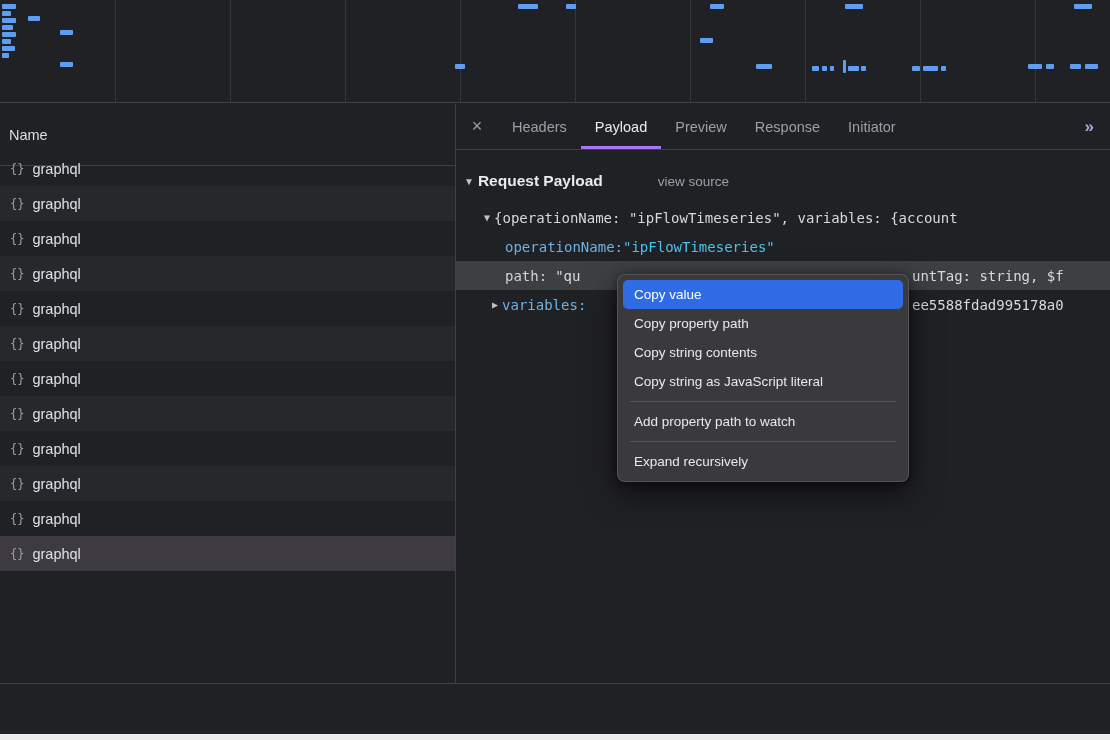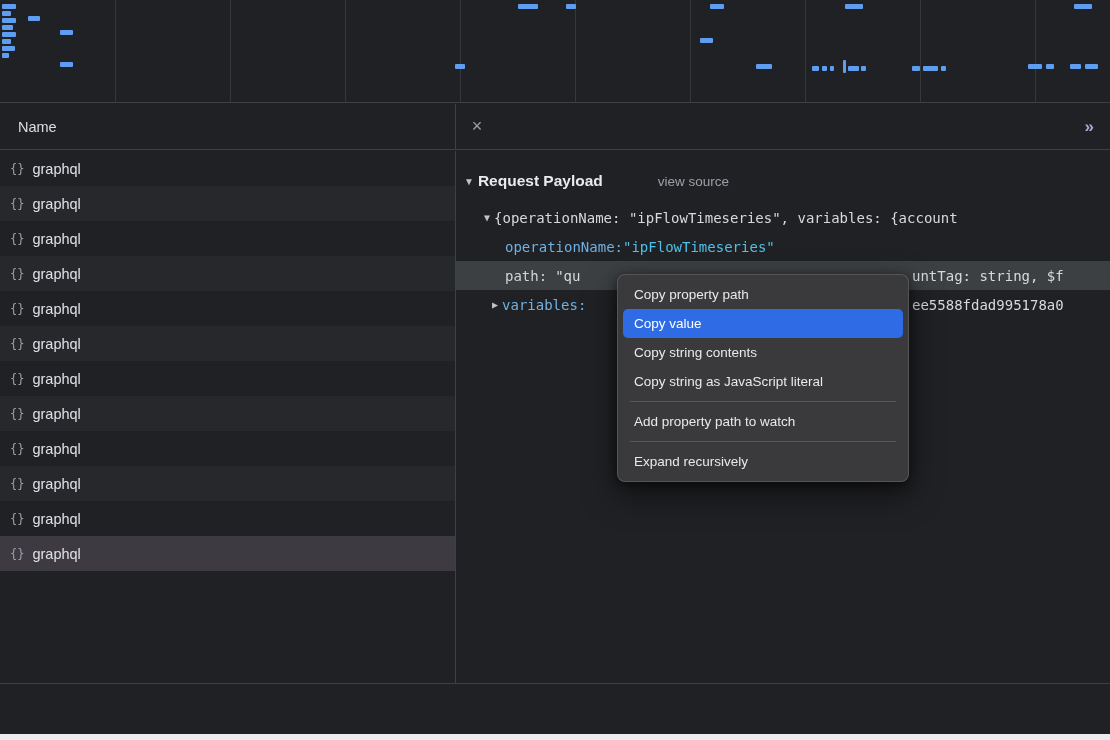--- a/index.html
+++ b/index.html
@@ -11,23 +11,23 @@
     color:#d7d9dd;
   }
 
   
   .overview { position:absolute; left:0; top:0; width:1110px; height:103px;
               background:#202124; border-bottom:1px solid #3f4043; }
   .gridline { position:absolute; top:0; width:1px; height:102px; background:#36373a; }
   .tbar { position:absolute; background:#5f9df0; border-radius:1px; }
 
   
-  .name-header { position:absolute; left:0; top:104px; width:456px; height:46px;
+  .name-header { position:absolute; left:0; top:104px; width:456px; height:62px;
                  border-bottom:1px solid #3f4043; border-right:1px solid #3f4043;
-                 display:flex; align-items:center; padding-left:18px;
+                 display:flex; align-items:center; padding-left:9px;
                  color:#dcdee2; font-size:14.5px; background:#202124; }
   .rows { position:absolute; left:0; top:151px; width:455px; }
   .net-row { height:35px; display:flex; align-items:center; gap:8px;
              padding-left:10px; color:#dee1e6; font-size:14.5px; cursor:default; }
   .net-row.alt { background:#27282c; }
   .net-row.selected { background:#3e3a41; }
   .net-icon { color:#9aa0a6; font-family:"DejaVu Sans Mono", monospace; font-size:12px; }
   .vsep { position:absolute; left:455px; top:151px; width:1px; height:532px; background:#3f4043; }
 
   
@@ -179,20 +179,27 @@
       <span class="net-icon">{}</span>
       <span>graphql</span>
     </div>
   </div>
 <div class="vsep"></div>
 
 <div class="tabbar">
   <div class="close-btn">
     <span>×</span>
   </div>
+  <div class="tabs">
+      <div class="tab">Headers</div>
+      <div class="tab active">Payload</div>
+      <div class="tab">Preview</div>
+      <div class="tab">Response</div>
+      <div class="tab">Initiator</div>
+    </div>
   <div class="overflow-btn">
     <span>»</span>
   </div>
 </div>
 
 <div class="payload">
   <div class="payload-header">
     <span class="tri">▼</span>
     <span class="payload-title">Request Payload</span>
     <span class="view-source">view source</span>
@@ -213,22 +220,22 @@
     </div>
     <div class="tree-row row-vars">
       <span class="tri">▶</span>
       <span class="key">variables:</span>
       <span class="frag">ee5588fdad995178a0</span>
     </div>
   </div>
 </div>
 
 <div class="menu">
+    <div class="menu-item highlighted">Copy value</div>
     <div class="menu-item">Copy property path</div>
-    <div class="menu-item highlighted">Copy value</div>
     <div class="menu-item">Copy string contents</div>
     <div class="menu-item">Copy string as JavaScript literal</div>
     <div class="menu-sep"></div>
     <div class="menu-item">Add property path to watch</div>
     <div class="menu-sep"></div>
     <div class="menu-item">Expand recursively</div>
   </div>
 
 <div class="hline"></div>
 <div class="footer-area"></div>

